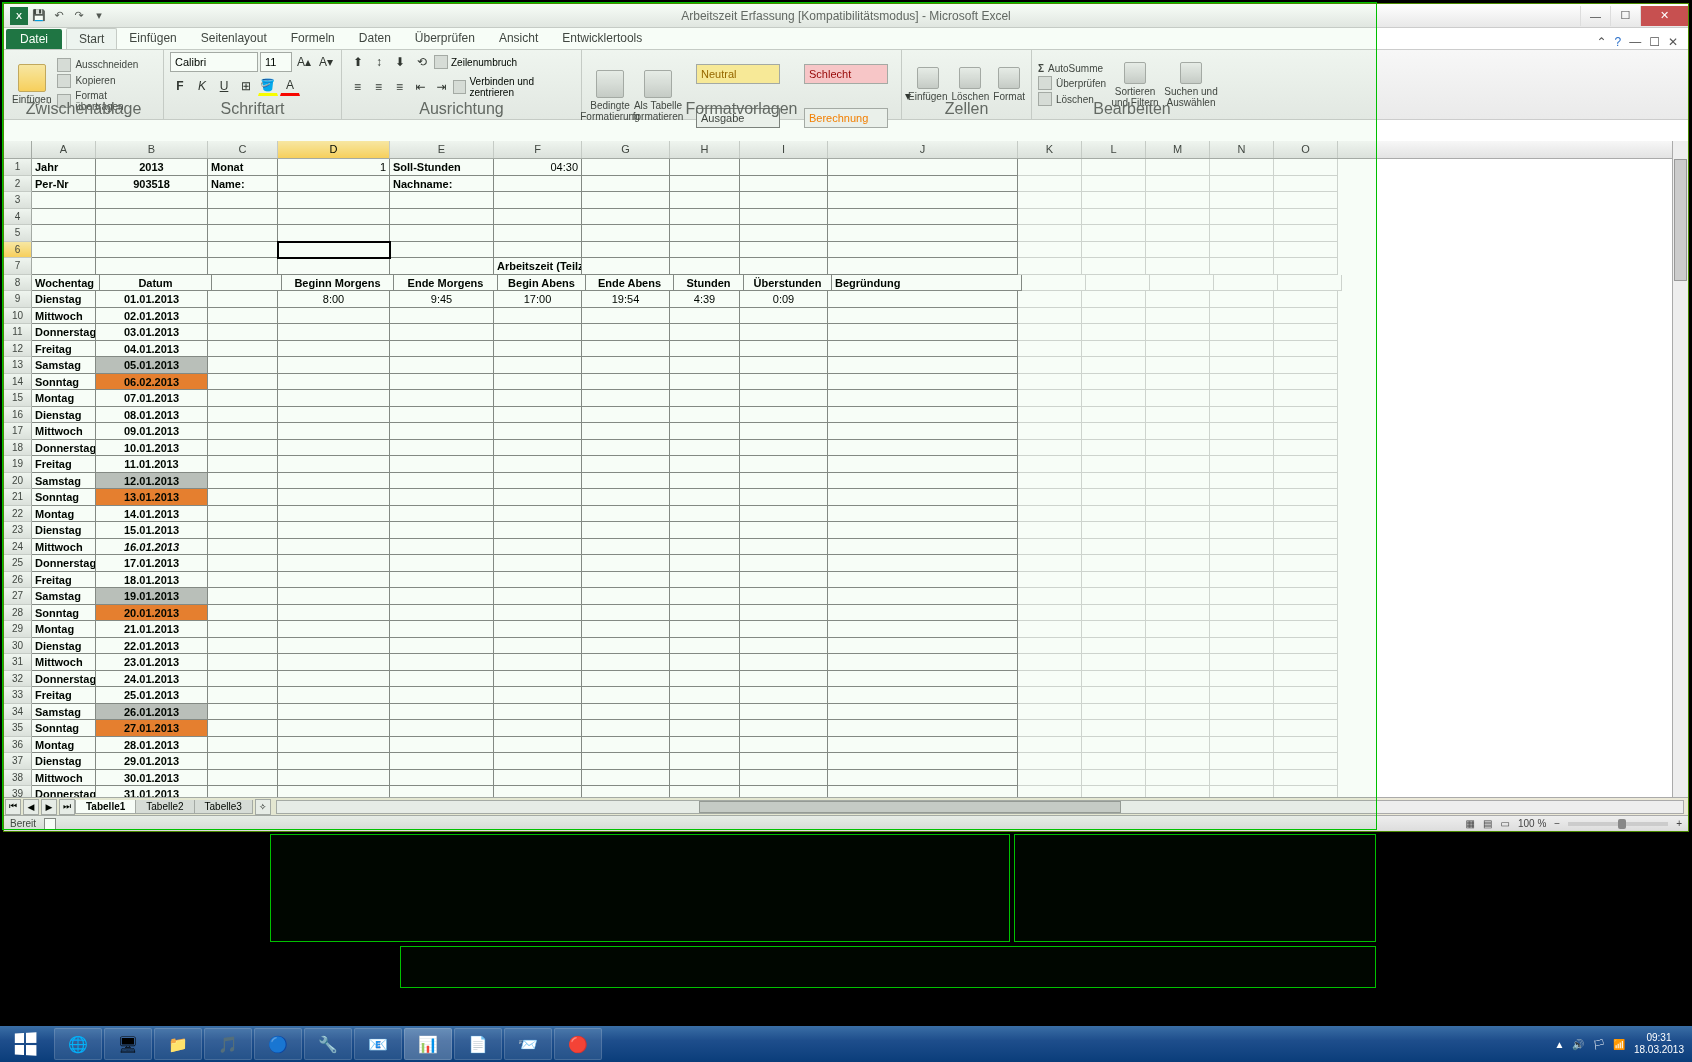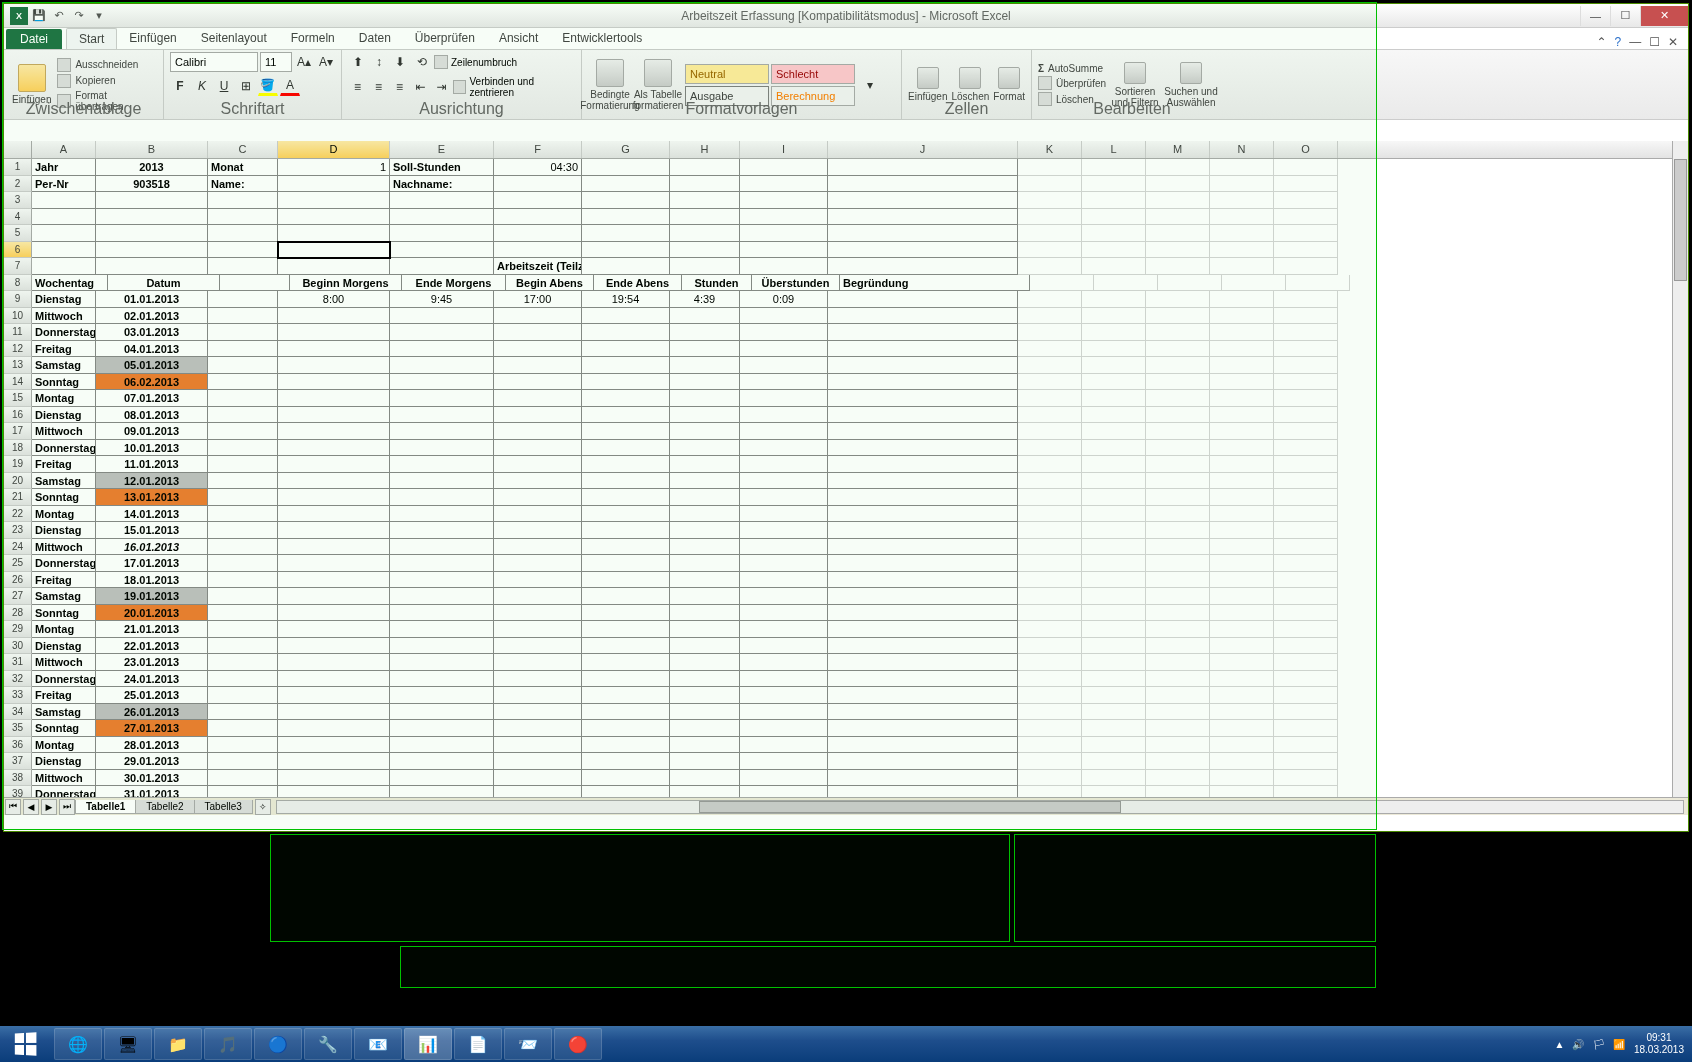--- a/index.html
+++ b/index.html
@@ -24,21 +24,21 @@
 .big-btn { display: flex; flex-direction: column; align-items: center; justify-content: center; width: 44px; height: 56px; font-size: 10px; color: #444; text-align: center; }
 .big-ico { width: 28px; height: 28px; border: 1px solid #c8a860; background: linear-gradient(#ffe9a8,#ffd060); border-radius: 2px; margin-bottom: 2px; }
 .big-ico.gray { background: linear-gradient(#eee,#ccc); border-color: #aaa; }
 .small-row { display: flex; flex-direction: column; gap: 2px; font-size: 10px; color: #444; }
 .small-row span { display: flex; align-items: center; gap: 4px; }
 .mini-ico { width: 14px; height: 14px; background: #ddd; border: 1px solid #aaa; display: inline-block; }
 .font-row { display: flex; align-items: center; gap: 2px; }
 .font-select { border: 1px solid #aaa; background: #fff; font-size: 11px; padding: 1px 4px; height: 20px; }
 .font-btn { width: 20px; height: 20px; border: 1px solid transparent; display: flex; align-items: center; justify-content: center; font-size: 12px; color: #333; }
 .align-btns { display: flex; gap: 1px; }
-.style-box { width: 84px; height: 20px; border: 1px solid #aaa; font-size: 11px; display: flex; align-items: center; padding-left: 4px; margin: 1px; }
+.style-box { width: 84px; height: 20px; border: 1px solid #aaa; font-size: 11px; display: flex; align-items: center; padding-left: 4px; margin: 12px; }
 .style-neutral { background: #ffeb9c; color: #9c6500; }
 .style-bad { background: #ffc7ce; color: #9c0006; }
 .style-output { background: #f2f2f2; color: #3f3f3f; border-color: #7f7f7f; }
 .style-calc { background: #f2f2f2; color: #fa7d00; }
 .namebox-row { height: 20px; background: #f0f0f0; border-bottom: 1px solid #ccc; display: flex; align-items: center; }
 .namebox { width: 120px; border: 1px solid #aaa; background: #fff; margin: 1px 4px; font-size: 11px; padding: 1px 6px; text-align: center; }
 .fx-label { font-size: 11px; font-style: italic; color: #666; padding: 0 6px; }
 .formula-bar { flex: 1; border: 1px solid #aaa; background: #fff; height: 18px; margin-right: 16px; }
 .grid-area { position: absolute; top: 137px; bottom: 34px; left: 0; right: 0; background: #fff; overflow: hidden; }
 .col-headers { display: flex; height: 18px; background: linear-gradient(#f7f7f7,#e3e3e3); border-bottom: 1px solid #aaa; position: sticky; top: 0; }
@@ -412,21 +412,21 @@
           <div class="cell data-b" style="width: 88px;"></div>
           <div class="cell data-b" style="width: 190px;"></div>
           <div class="cell" style="width: 64px;"></div>
           <div class="cell" style="width: 64px;"></div>
           <div class="cell" style="width: 64px;"></div>
           <div class="cell" style="width: 64px;"></div>
           <div class="cell" style="width: 64px;"></div>
         </div>
         <div class="row">
           <div class="rowh">8</div>
-          <div class="cell bold data-b" style="width: 76px;">Wochentag</div>
+          <div class="cell bold data-b" style="width: 68px;">Wochentag</div>
           <div class="cell bold center data-b" style="width: 112px;">Datum</div>
           <div class="cell data-b" style="width: 70px;"></div>
           <div class="cell bold center data-b" style="width: 112px;">Beginn Morgens</div>
           <div class="cell bold center data-b" style="width: 104px;">Ende Morgens</div>
           <div class="cell bold center data-b" style="width: 88px;">Begin Abens</div>
           <div class="cell bold center data-b" style="width: 88px;">Ende Abens</div>
           <div class="cell bold center data-b" style="width: 70px;">Stunden</div>
           <div class="cell bold center data-b" style="width: 88px;">Überstunden</div>
           <div class="cell bold data-b" style="width: 190px;">Begründung</div>
           <div class="cell" style="width: 64px;"></div>
@@ -1006,20 +1006,33 @@
         <div class="sheet-tab active">Tabelle1</div>
         <div class="sheet-tab">Tabelle2</div>
         <div class="sheet-tab">Tabelle3</div>
       </div>
     <span class="nav-btn" style="margin-left:2px">✧</span>
     <div class="hscroll">
         <div class="hscroll-thumb"></div>
       </div>
   </div>
 
+  <div class="statusbar">
+    <span>Bereit</span>
+    <span style="margin-left:8px;width:12px;height:12px;border:1px solid #888;background:#fff"></span>
+    <div class="status-right">
+      <span>▦</span>
+      <span>▤</span>
+      <span>▭</span>
+      <span>100 %</span>
+      <span>−</span>
+      <div class="zoom-slider"></div>
+      <span>+</span>
+    </div>
+  </div>
 </div>
 
 <div class="taskbar">
   <div class="start">
     <div class="winlogo">
         <div></div>
         <div></div>
         <div></div>
         <div></div>
       </div>

